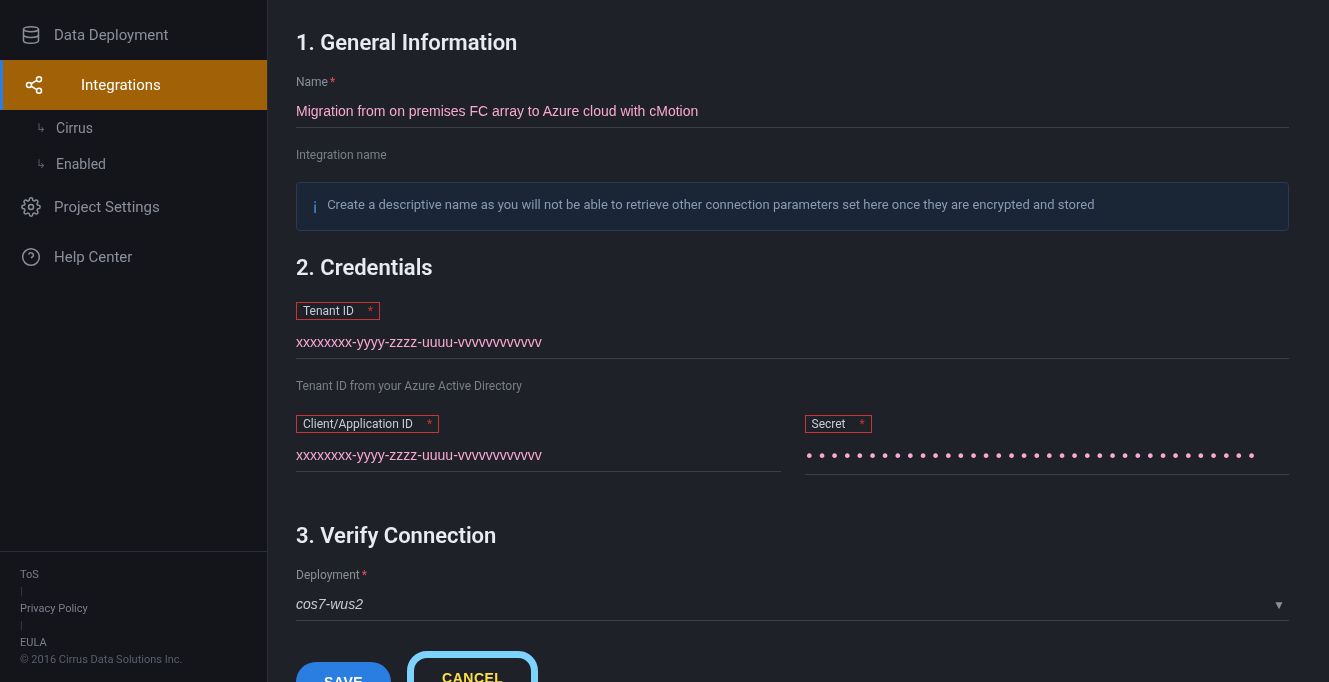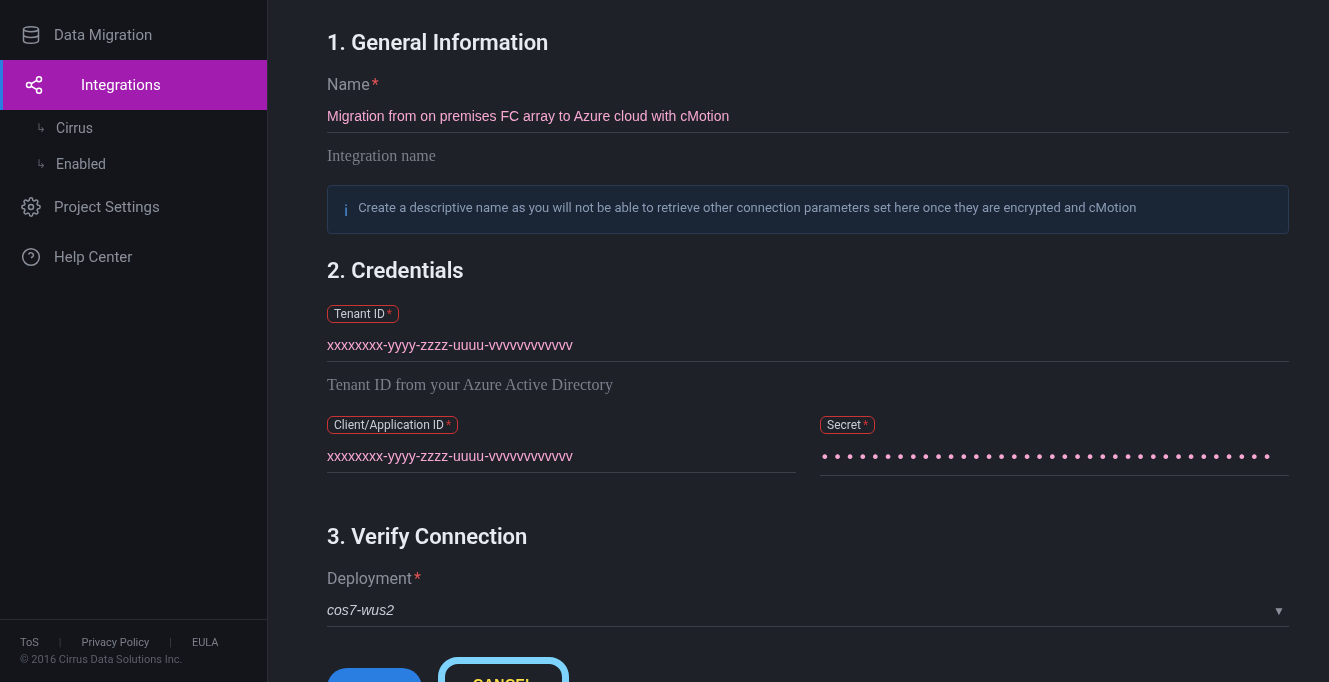--- a/index.html
+++ b/index.html
@@ -28,21 +28,21 @@
       display: flex;
       align-items: center;
       gap: 12px;
       padding: 14px 20px;
       cursor: pointer;
       color: #8a8f9a;
       font-size: 15px;
       transition: background 0.15s;
     }
     .sidebar-item.active {
-      background: #a21caf;
+      background: #a16207;
       color: #ffffff;
       border-left: 3px solid #2a7de1;
       gap: 36px;
     }
     .sidebar-item .icon {
       width: 22px;
       height: 22px;
       display: flex;
       align-items: center;
       justify-content: center;
@@ -66,77 +66,77 @@
 
     .sidebar-footer {
       margin-top: auto;
       padding: 16px 20px;
       font-size: 11px;
       color: #5a5f6a;
       border-top: 1px solid #2a2d35;
     }
     .sidebar-footer .links {
       display: flex;
-      gap: 20px;
+      gap: 4px;
       margin-bottom: 4px;
+      flex-direction: column;
     }
     .sidebar-footer a {
       color: #7a7f8a;
       text-decoration: none;
       cursor: pointer;
     }
     .sidebar-footer .divider {
       color: #3a3f4a;
     }
 
     
     .main-content {
       flex: 1;
       background: #1e2128;
       overflow-y: auto;
-      padding: 30px 40px 40px 59px;
+      padding: 30px 40px 40px 28px;
     }
 
     .section-title {
       font-size: 22px;
       font-weight: 600;
       color: #e8ecf0;
       margin-bottom: 20px;
     }
 
     
     .field-group {
       margin-bottom: 20px;
     }
 
     .field-label {
-      font-size: 16px;
+      font-size: 12px;
       color: #8a8f9a;
       margin-bottom: 6px;
       display: flex;
       align-items: center;
       gap: 2px;
     }
 
     .field-input {
       width: 100%;
       background: transparent;
       border: none;
       border-bottom: 1px solid #3a3f4a;
       padding: 8px 0;
       color: #f9a8d4;
       font-size: 14px;
       outline: none;
     }
 
     .field-hint {
-      font-size: 16px;
+      font-size: 12px;
       color: #7a7f8a;
-      margin-top: 14px;
-      font-family: Liberation Serif, serif;
+      margin-top: 20px;
     }
 
     .info-box {
       background: #1a2535;
       border: 1px solid #2a3a55;
       border-radius: 4px;
       padding: 12px 16px;
       display: flex;
       align-items: flex-start;
       gap: 10px;
@@ -157,26 +157,26 @@
 
     .two-col {
       display: grid;
       grid-template-columns: 1fr 1fr;
       gap: 24px;
     }
 
     .label-with-border {
       display: inline-flex;
       align-items: center;
-      gap: 2px;
+      gap: 14px;
       font-size: 12px;
       color: #c8ccd4;
       border: 1px solid #cc3333;
       padding: 1px 6px;
-      border-radius: 6px;
+      border-radius: 0;
       margin-bottom: 6px;
     }
 
     
     .select-wrapper {
       position: relative;
     }
     .field-select {
       width: 100%;
       background: transparent;
@@ -247,21 +247,21 @@
 <aside class="sidebar">
 
   <div class="sidebar-item">
     <span class="icon">
       <svg width="20" height="20" viewBox="0 0 24 24" fill="none" stroke="currentColor" stroke-width="1.8">
         <ellipse cx="12" cy="5" rx="9" ry="3"></ellipse>
         <path d="M21 12c0 1.66-4.03 3-9 3S3 13.66 3 12"></path>
         <path d="M3 5v14c0 1.66 4.03 3 9 3s9-1.34 9-3V5"></path>
       </svg>
     </span>
-    <span>Data Migration</span>
+    <span>Data Deployment</span>
   </div>
 
   <div class="sidebar-item active">
     <span class="icon">
       <svg width="20" height="20" viewBox="0 0 24 24" fill="none" stroke="currentColor" stroke-width="1.8">
         <circle cx="18" cy="5" r="3"></circle>
         <circle cx="6" cy="12" r="3"></circle>
         <circle cx="18" cy="19" r="3"></circle>
         <path d="M8.59 13.51l6.83 3.98M15.41 6.51l-6.82 3.98"></path>
       </svg>
@@ -320,21 +320,21 @@
     <div class="field-label">
       <span>Name</span>
         <span style="color:#e05555">*</span>
     </div>
     <input class="field-input" type="text" value="Migration from on premises FC array to Azure cloud with cMotion" style="">
     <div class="field-hint">Integration name</div>
   </div>
 
   <div class="info-box">
     <span class="info-icon">ℹ</span>
-    <span class="info-text">Create a descriptive name as you will not be able to retrieve other connection parameters set here once they are encrypted and cMotion</span>
+    <span class="info-text">Create a descriptive name as you will not be able to retrieve other connection parameters set here once they are encrypted and stored</span>
   </div>
 
   <h2 class="section-title">2. Credentials</h2>
 
   <div class="field-group">
     <div class="label-with-border">
       <span>Tenant ID</span>
         <span style="color:#cc3333">*</span>
     </div>
     <input class="field-input" type="text" value="xxxxxxxx-yyyy-zzzz-uuuu-vvvvvvvvvvvv" style="">

